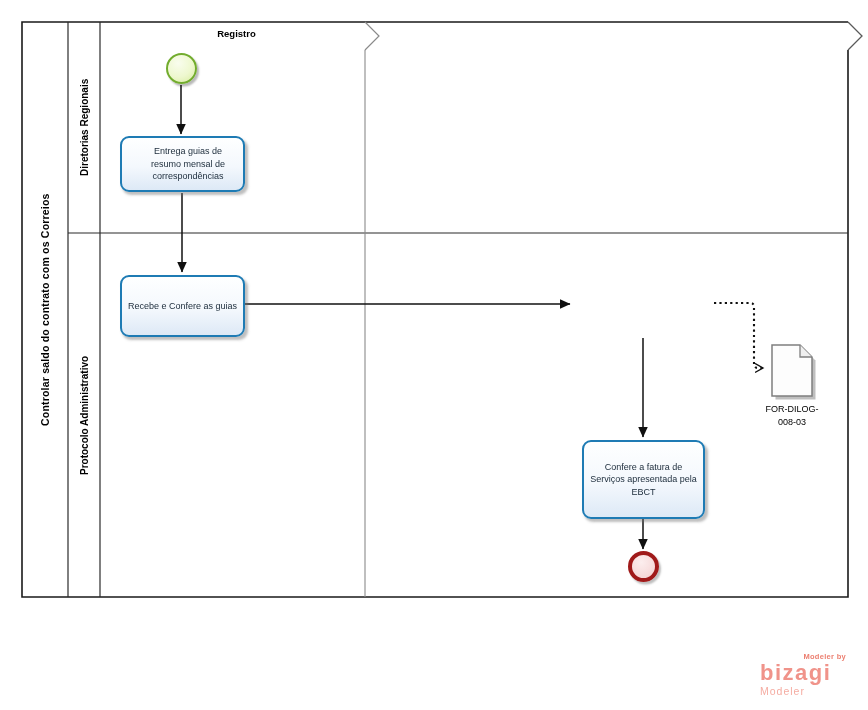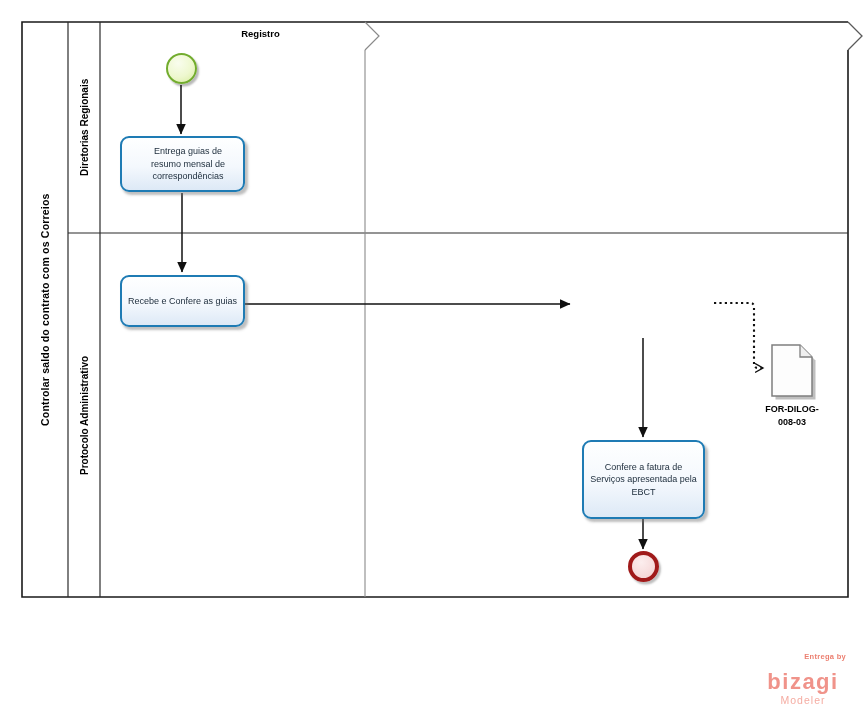--- a/index.html
+++ b/index.html
@@ -40,27 +40,27 @@
     background:radial-gradient(circle at 38% 30%,#f9fdee 0%,#eef8cf 55%,#d8ec9e 100%);
     box-shadow:2px 2.5px 2px rgba(0,0,0,.28);
   }
   .event-end{
     width:31px;height:31px;border:4.5px solid #A01A1A;
     background:radial-gradient(circle at 40% 32%,#fceeee 0%,#f6d9d9 70%,#f0caca 100%);
     box-shadow:2px 2.5px 2px rgba(0,0,0,.25);
   }
 
   .doc-label{
-    font-size:9px;text-align:center;white-space:pre-line;line-height:1.45;color:#000;font-weight:bold;
+    font-size:9px;text-align:center;white-space:pre-line;line-height:1.45;color:#000;
   }
 
   .brand{position:absolute;text-align:left;line-height:1;}
   .brand .powered{font-size:7.5px;font-weight:bold;color:#EC7F70;text-align:right;letter-spacing:.3px;}
-  .brand .bizagi{font-size:22px;font-weight:bold;color:#F0938A;letter-spacing:1.5px;margin-top:10px;text-align:center;}
-  .brand .modeler{font-size:10.5px;color:#F5ACA2;letter-spacing:1px;margin-top:2px;text-align:center;}
+  .brand .bizagi{font-size:22px;font-weight:bold;color:#F0938A;letter-spacing:1.5px;margin-top:1px;}
+  .brand .modeler{font-size:10.5px;color:#F5ACA2;letter-spacing:1px;margin-top:2px;}
 </style>
 </head>
 <body>
 
 <div class="canvas">
 
   <svg class="wires" viewBox="0 0 868 710">
     <defs>
       <marker id="arrowFull" markerUnits="userSpaceOnUse" markerWidth="12" markerHeight="11" refX="10.5" refY="5" orient="auto">
         <path d="M0,0 L11,5 L0,10 Z" fill="#101010"></path>
@@ -94,40 +94,40 @@
       <path d="M772,345 L800,345 L812,357 L812,396 L772,396 Z" fill="#fdfdfd" stroke="#7f7f7f" stroke-width="1.5"></path>
       <path d="M800,345 L800,357 L812,357" fill="#efefef" stroke="#7f7f7f" stroke-width="1.3"></path>
     </g>
   </svg>
 
   <div class="abs vlabel pool-title" style="left:22px;top:22px;width:46px;height:575px;">Controlar saldo do contrato com os Correios</div>
 
   <div class="abs vlabel lane-label" style="left:68px;top:22px;width:32px;height:211px;">Diretorias Regionais</div>
   <div class="abs vlabel lane-label" style="left:68px;top:233px;width:32px;height:364px;">Protocolo Administrativo</div>
 
-  <div class="abs milestone-label" style="left:112px;top:22px;width:265px;height:26px;padding-left:32px;">Registro</div>
+  <div class="abs milestone-label" style="left:88px;top:22px;width:265px;height:26px;padding-left:32px;">Registro</div>
 
   <div class="abs event event-start" style="left:166px;top:53px;"></div>
   <div class="abs event event-end" style="left:628px;top:551px;"></div>
 
   <div class="abs task" style="left:120px;top:136px;width:125px;height:56px;padding-left:16px;">
     <span>Entrega guias de resumo mensal de correspondências</span>
   </div>
 
-  <div class="abs task" style="left:120px;top:275px;width:125px;height:52px;">
+  <div class="abs task" style="left:120px;top:275px;width:125px;height:62px;">
     <span>Recebe e Confere as guias</span>
   </div>
 
 
   <div class="abs task" style="left:582px;top:440px;width:123px;height:79px;">
     <span>Confere a fatura de Serviços apresentada pela EBCT</span>
   </div>
 
   <div class="abs doc-label" style="left:752px;top:403px;width:80px;">FOR-DILOG-
 008-03</div>
 
   <div class="brand" style="left:760px;top:653px;width:86px;">
-    <div class="powered">Entrega by</div>
+    <div class="powered">Modeler by</div>
     <div class="bizagi">bizagi</div>
     <div class="modeler">Modeler</div>
   </div>
 
 </div>
 
 </body></html>

